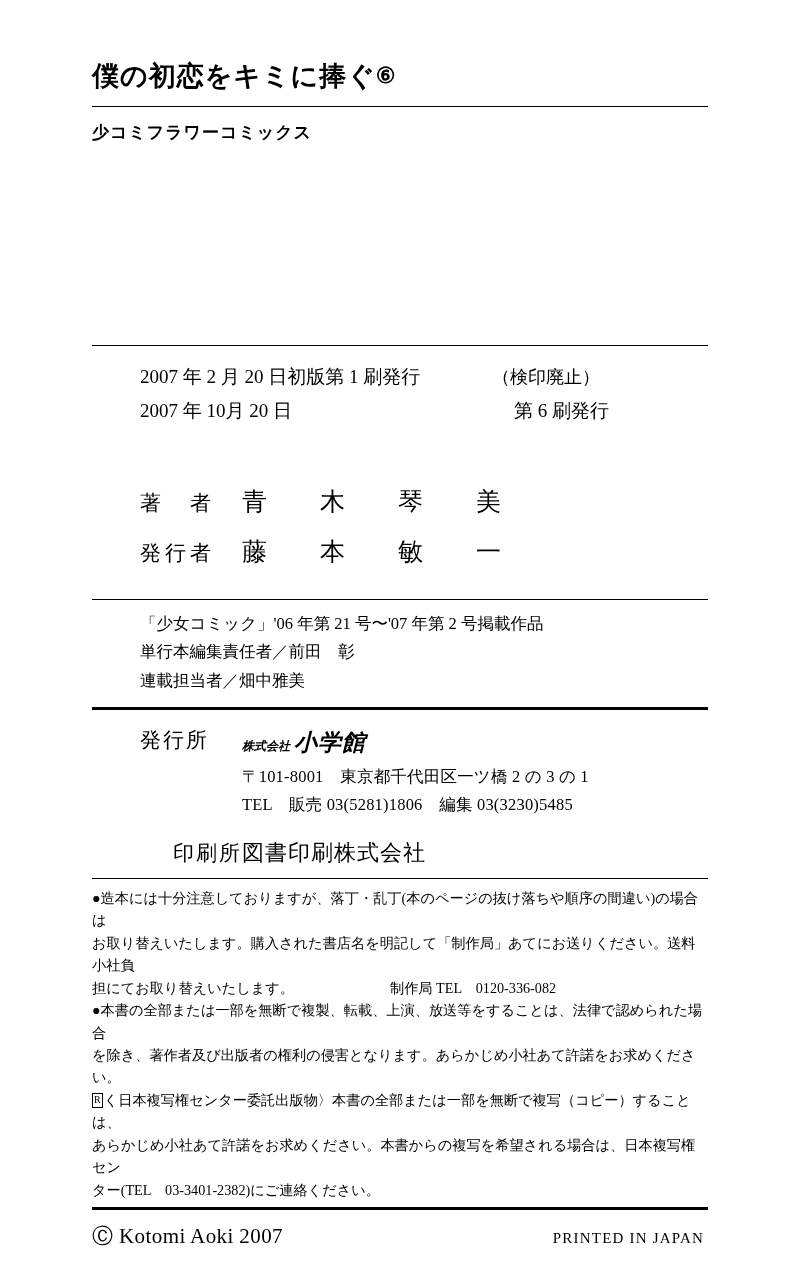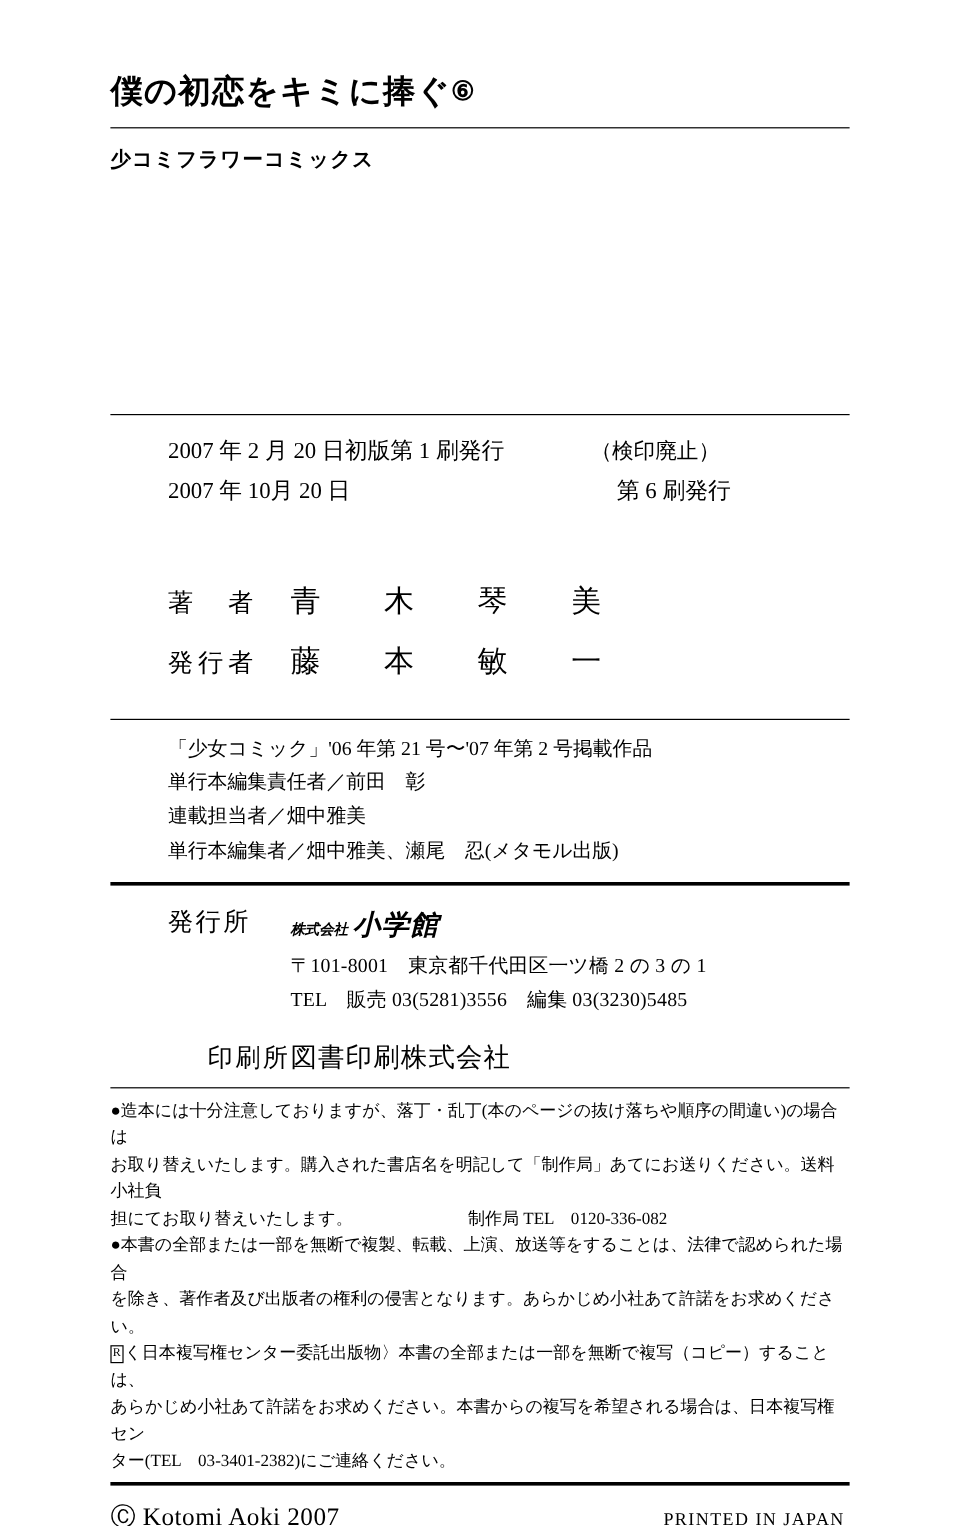--- a/index.html
+++ b/index.html
@@ -265,34 +265,33 @@
         <span class="n-value">藤　本　敏　一</span>
       </div>
     </div>
 
     <hr class="rule-thin">
 
     <div class="credits">
       <div class="credit-line">「少女コミック」'06 年第 21 号〜'07 年第 2 号掲載作品</div>
       <div class="credit-line">単行本編集責任者／前田　彰</div>
       <div class="credit-line">連載担当者／畑中雅美</div>
-      <div class="credit-line">単行本編集者／畑中雅美、瀬尾　忍(メタモル出版)</div>
     </div>
 
     <hr class="rule-thick">
 
     <div class="pubinfo">
       <div class="pub-row">
         <span class="p-label">発行所</span>
         <span class="p-body">
           <div class="pub-name">
             <span class="kk">株式会社</span><span>小学館</span>
           </div>
           <div class="pub-addr">〒101-8001　東京都千代田区一ツ橋 2 の 3 の 1</div>
-          <div class="pub-tel">TEL　販売 03(5281)3556　編集 03(3230)5485</div>
+          <div class="pub-tel">TEL　販売 03(5281)1806　編集 03(3230)5485</div>
         </span>
       </div>
       <div class="printer-row">
         <span class="p-label">印刷所</span>
         <span class="printer-name">図書印刷株式会社</span>
       </div>
     </div>
 
     <hr class="rule-thin">
 

